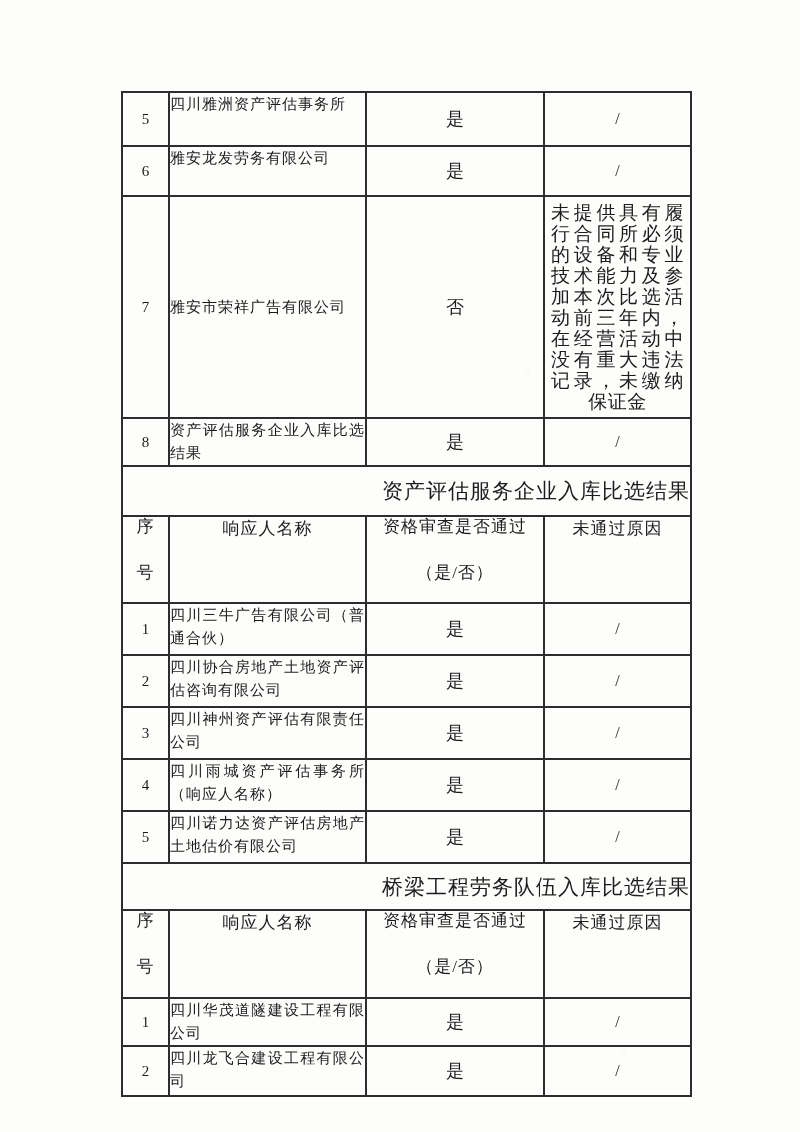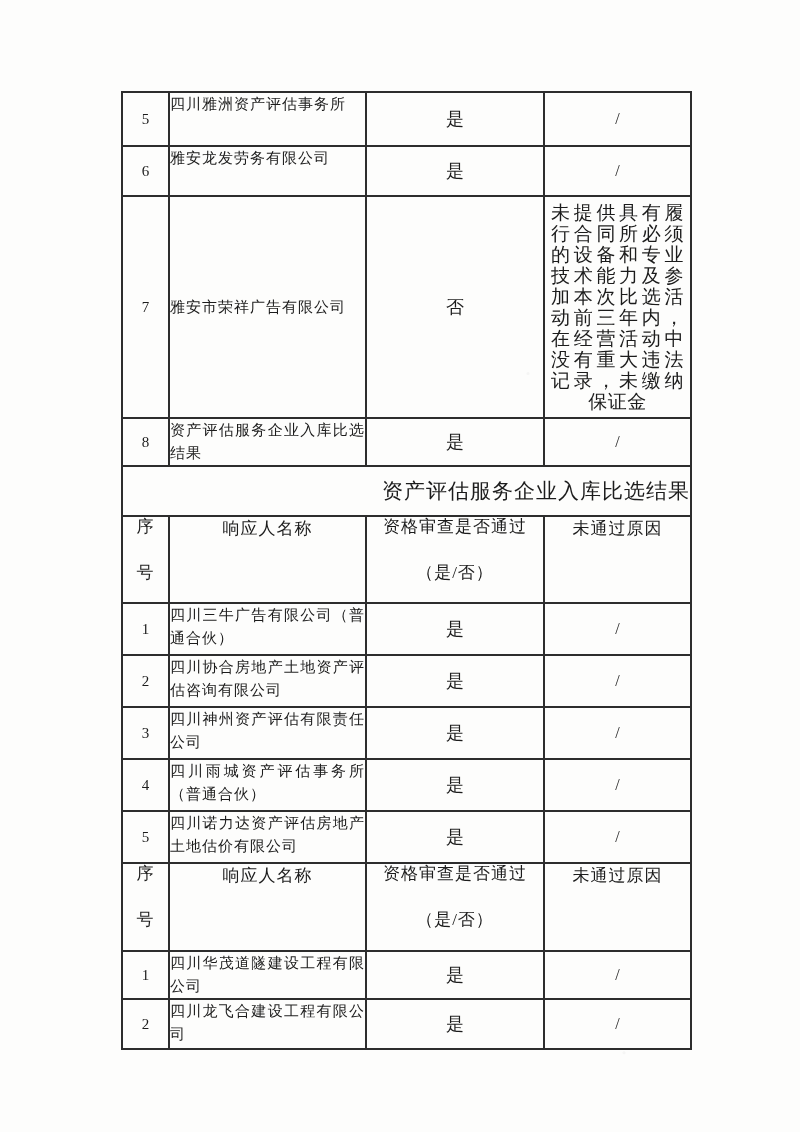--- a/index.html
+++ b/index.html
@@ -149,31 +149,34 @@
       <td class="reason">/</td>
     </tr>
     <tr style="height:52px">
       <td class="no">3</td>
       <td class="name">四川神州资产评估有限责任公司</td>
       <td class="pass">是</td>
       <td class="reason">/</td>
     </tr>
     <tr style="height:52px">
       <td class="no">4</td>
-      <td class="name">四川雨城资产评估事务所（普通合伙）</td>
+      <td class="name">四川雨城资产评估事务所（响应人名称）</td>
       <td class="pass">是</td>
       <td class="reason">/</td>
     </tr>
     <tr style="height:52px">
       <td class="no">5</td>
       <td class="name">四川诺力达资产评估房地产土地估价有限公司</td>
       <td class="pass">是</td>
       <td class="reason">/</td>
     </tr>
 
+    <tr style="height:47px">
+      <td class="title" colspan="4">桥梁工程劳务队伍入库比选结果</td>
+    </tr>
 
     <tr style="height:88px">
       <th class="hd">
         <span class="line">序</span>
         <span class="line">号</span>
       </th>
       <th class="hd">响应人名称</th>
       <th class="hd">
         <span class="line">资格审查是否通过</span>
         <span class="line">（是/否）</span>

